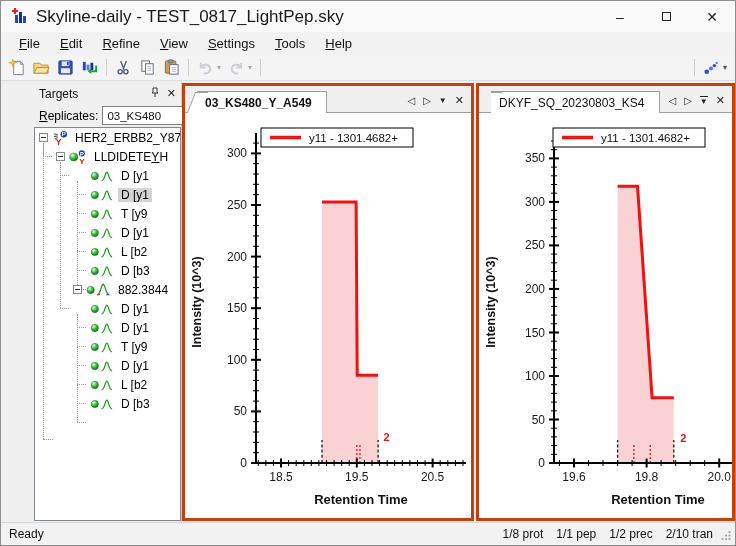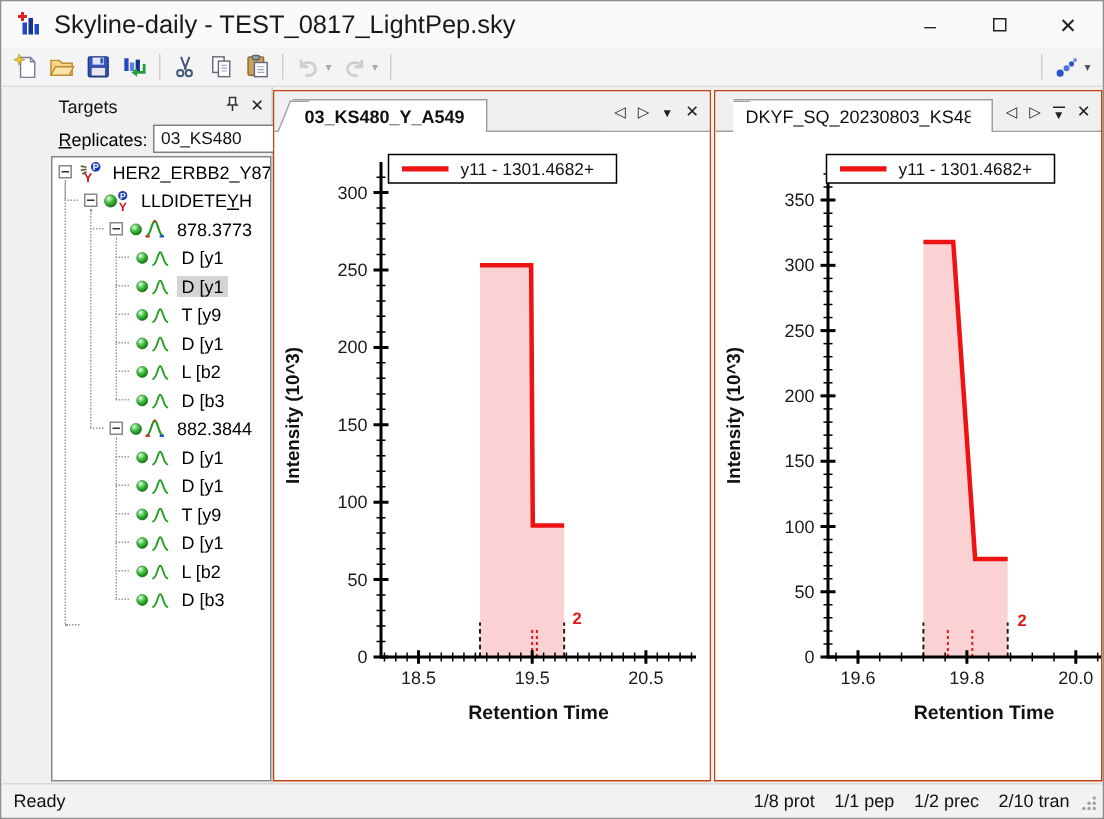--- a/index.html
+++ b/index.html
@@ -43,21 +43,21 @@
     position:relative;overflow:hidden;font-size:12px;color:#000;}
   .trow{height:19px;display:flex;align-items:center;white-space:nowrap;position:relative;z-index:2;}
   .texp{width:9px;height:9px;border:1px solid #888;background:#fff;margin-right:4px;flex:0 0 9px;}
   .texp::before{content:'';display:block;width:5px;height:1px;background:#333;margin:3px auto;}
   .ticon{margin-right:3px;display:flex;align-items:center;flex:0 0 auto;}
   .tlabel{padding:0 3px;}
   .tlabel.sel{background:#d4d4d4;}
   .vguide{position:absolute;width:0;border-left:1px dotted #9a9a9a;z-index:1;}
   .hguide{position:absolute;height:0;border-top:1px dotted #9a9a9a;z-index:1;}
   
-  .panel{display:flex;flex-direction:column;background:#fff;border:1px solid #c2410c;
+  .panel{display:flex;flex-direction:column;background:#fff;border:3px solid #c2410c;
     margin:2px 0 1px 0;min-width:0;}
   #panel0{flex:0 0 292px;}
   #panel1{flex:1;margin-left:2px;}
   .tabbar{height:27px;background:#f0f0f0;border-bottom:1px solid #9f9f9f;display:flex;
     align-items:flex-end;padding:0 2px 0 12px;flex:0 0 auto;}
   .tab{height:22px;background:#fff;border:1px solid #9f9f9f;border-bottom:none;border-left:none;
     display:flex;align-items:center;padding:0 14px 0 8px;position:relative;margin-bottom:-1px;}
   .tab::before{content:'';position:absolute;left:-6px;top:0;bottom:0;width:12px;background:#fff;
     border-left:1px solid #9f9f9f;border-top:1px solid #9f9f9f;transform:skewX(-22deg);}
   .tablabel{font-size:12px;position:relative;z-index:1;color:#111;}
@@ -112,20 +112,29 @@
     <span class="title">Skyline-daily - TEST_0817_LightPep.sky</span>
     <div class="wincontrols" id="wincontrols">
         <div class="wbtn">–</div>
         <div class="wbtn">
           <span class="maxbox"></span>
         </div>
         <div class="wbtn">✕</div>
       </div>
   </div>
 
+  <div class="menubar" id="menubar">
+      <div class="mitem"><u>F</u>ile</div>
+      <div class="mitem"><u>E</u>dit</div>
+      <div class="mitem"><u>R</u>efine</div>
+      <div class="mitem"><u>V</u>iew</div>
+      <div class="mitem"><u>S</u>ettings</div>
+      <div class="mitem"><u>T</u>ools</div>
+      <div class="mitem"><u>H</u>elp</div>
+    </div>
   <div class="toolbar" id="toolbar">
       <div class="tbtn">
         <svg viewBox="0 0 18 18">
           <path d="M5 2.5h7l3 3v11H5z" fill="#fff" stroke="#7a7a99"></path>
           <path d="M12 2.5v3h3" fill="none" stroke="#7a7a99"></path>
           <polygon points="4,0 5,3 8,4 5,5 4,8 3,5 0,4 3,3" fill="#efc937" stroke="#b8960f" stroke-width=".5"></polygon>
         </svg>
       </div>
       <div class="tbtn">
         <svg viewBox="0 0 18 18">
@@ -238,33 +247,20 @@
             <span class="texp"></span>
             <span class="ticon">
               <svg width="19" height="16" viewBox="0 0 20 16">
                 <circle cx="5" cy="8" r="4.3" fill="url(#gball)" stroke="#0a6a0a" stroke-width=".4"></circle>
                 <circle cx="13.5" cy="4.2" r="3.2" fill="#1b3fb8"></circle>
                 <text x="13.5" y="6.5" font-size="6" fill="#fff" text-anchor="middle" font-weight="bold">P</text>
                 <text x="13.5" y="15" font-size="8.5" fill="#cc1111" font-weight="bold" text-anchor="middle">Y</text>
               </svg>
             </span>
             <span class="tlabel">LLDIDETE<u>Y</u>H</span>
-          </div>
-          <div class="trow" style="padding-left: 38px;">
-            <span class="texp"></span>
-            <span class="ticon">
-              <svg width="26" height="15" viewBox="0 0 28 15">
-                <circle cx="5" cy="8" r="4" fill="url(#gball)" stroke="#0a6a0a" stroke-width=".4"></circle>
-                <path d="M12 13c4 0 4-11 6.5-11s2.5 11 6.5 11" fill="none" stroke="#1e9e1e" stroke-width="1.5"></path>
-                <path d="M12 13h3" stroke="#d03030" stroke-width="1.5"></path>
-                <path d="M22 13h3" stroke="#2a50c8" stroke-width="1.5"></path>
-                <circle cx="18.5" cy="2.2" r="1" fill="#d03030"></circle>
-              </svg>
-            </span>
-            <span class="tlabel">878.3773</span>
           </div>
           <div class="trow" style="padding-left: 55px;">
             <span class="ticon">
               <svg width="25" height="15" viewBox="0 0 26 15">
                 <circle cx="5" cy="8" r="3.8" fill="url(#gball)" stroke="#0a6a0a" stroke-width=".4"></circle>
                 <path d="M12 13c3.5 0 3.5-9 5.5-9s2 9 5.5 9" fill="none" stroke="#1e9e1e" stroke-width="1.3"></path>
               </svg>
             </span>
             <span class="tlabel">D [y1</span>
           </div>

